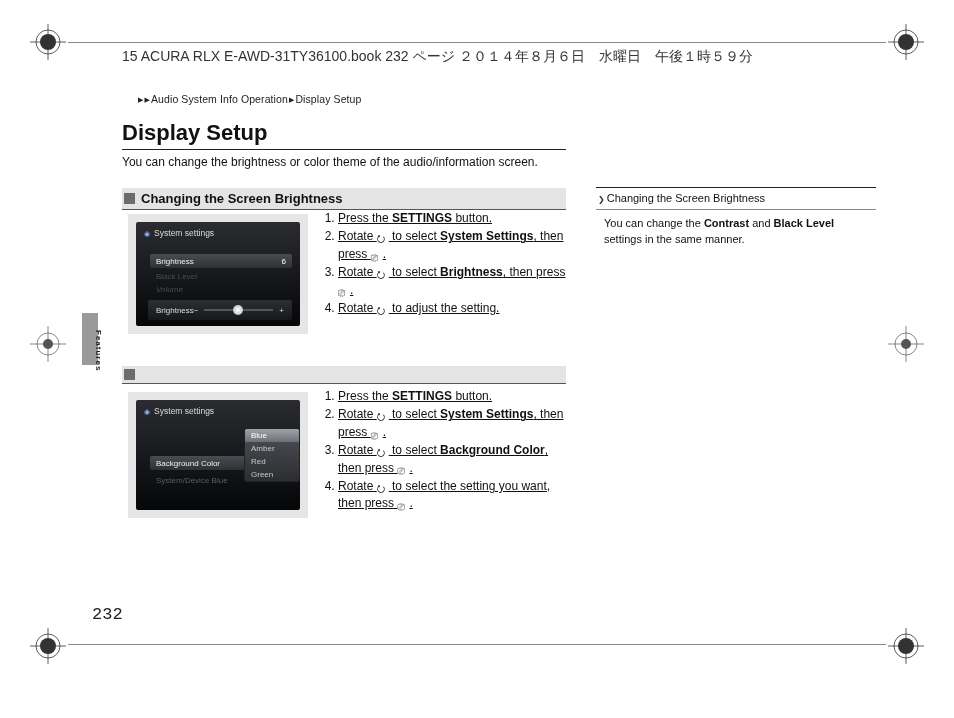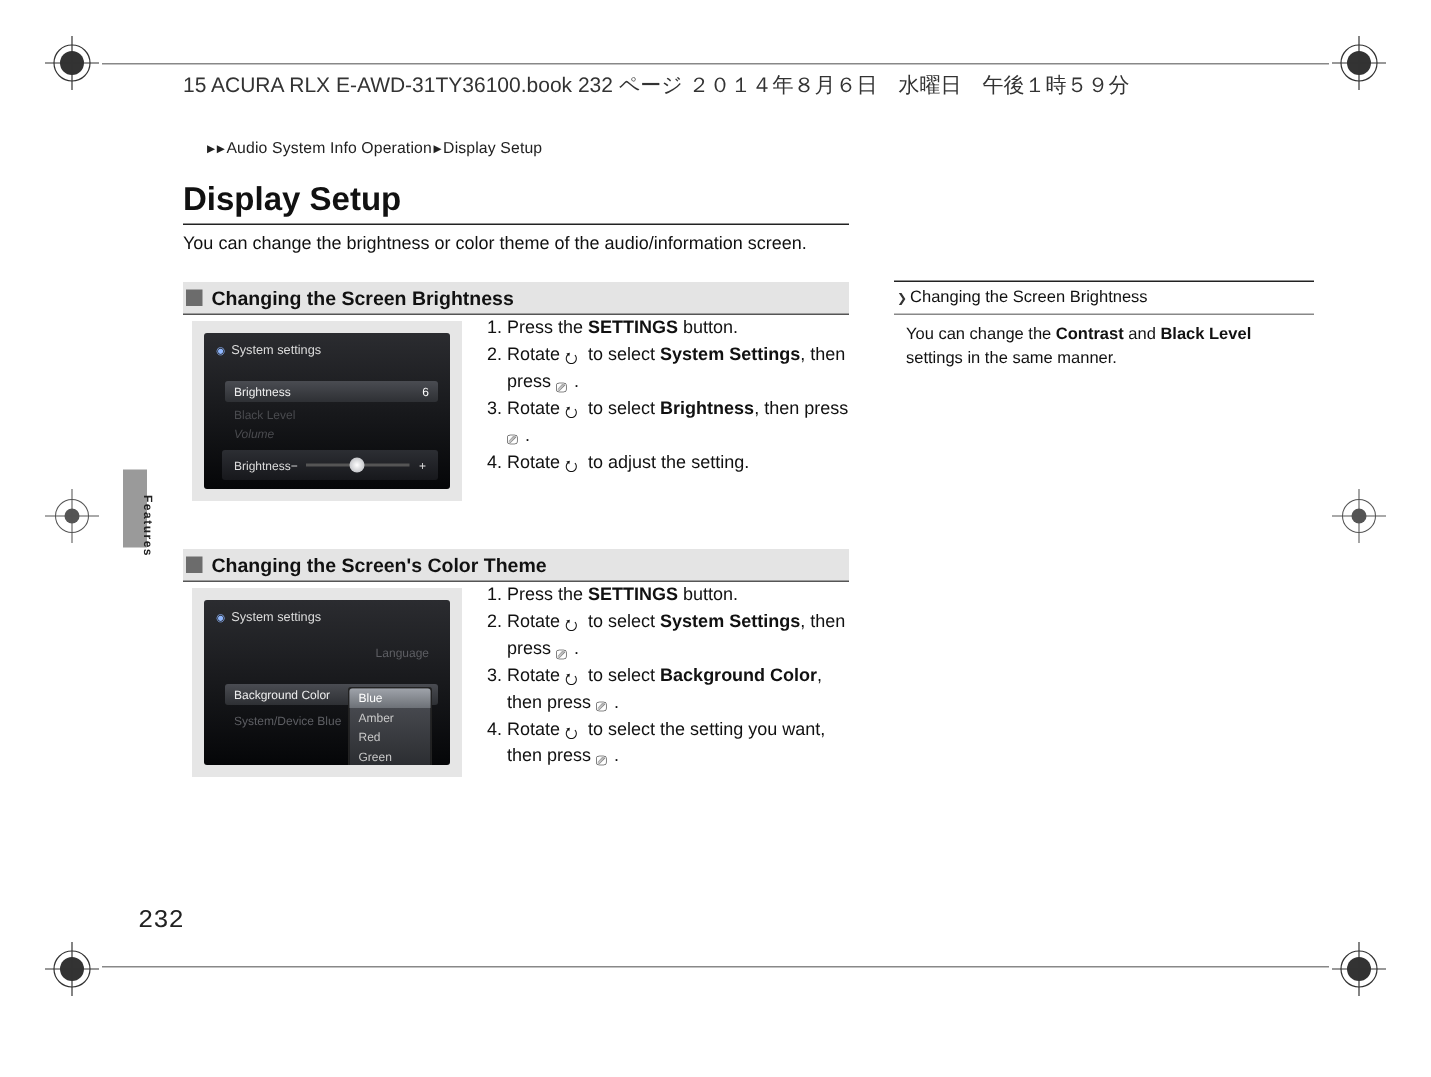--- a/index.html
+++ b/index.html
@@ -112,36 +112,36 @@
   .screen .slider { position:absolute; left:12px; right:8px; bottom:6px; height:20px; background:linear-gradient(#2c2e33,#17181c); border-radius:2px; display:flex; align-items:center; color:#ddd; padding:0 8px; justify-content:space-between; }
   .screen .slider .label { font-size:8px; }
   .screen .slider .bar { flex:1; margin:0 6px; height:2px; background:#555; position:relative; }
   .screen .slider .bar::after { content:""; position:absolute; left:42%; top:-4px; width:10px; height:10px; background:radial-gradient(#fff,#aeb0b5); border-radius:50%; }
 
   .screen .row.bg { top: 56px; background: linear-gradient(#4a4c52,#2e3034); border-radius:2px; color:#eee; }
   .screen .row.gray1 { top: 28px; color:#5d5e63;justify-content:flex-end; }
   .screen .row.gray2 { top: 59px; color:#5d5e63; }
   .screen .row.gray3 { top: 73px; color:#5d5e63; }
   .screen .menu {
-    position:absolute; right:12px; top:28px; width:54px; background:linear-gradient(#4f5157,#2b2d31); border:1px solid #222; border-radius:2px; font-size:8px; color:#c9c9c9;margin-top:30px;
+    position:absolute; right:0; top:28px; width:54px; background:linear-gradient(#4f5157,#2b2d31); border:1px solid #222; border-radius:2px; font-size:8px; color:#c9c9c9;
   }
   .screen .menu div { padding:2px 6px; }
   .screen .menu div.sel { background:linear-gradient(#9fa3aa,#6d7177); color:#fff; border-radius:2px 2px 0 0; }
 
   .steps {
     position: absolute;
     left: 322px;
     width: 248px;
     font-size: 12px;
     line-height: 1.45;
   }
   .steps1 { top: 210px; }
   .steps2 { top: 388px; }
   .steps li { margin-bottom: 1px; }
-  .steps ol { margin:0; padding-left: 16px; }
+  .steps ol { margin:0; padding-left: 16px; text-decoration: underline; }
   .steps b { font-weight:700; }
   .ico-ring, .ico-push {
     display:inline-block; width:12px; height:10px; vertical-align:middle; position:relative; top:-1px;
   }
   .ico-ring::before { content:"⭮"; font-size:10px; line-height:10px; position:relative; top:-1px;}
   .ico-push::before { content:"⎚"; font-size:9px; line-height:9px; }
 
   .sidebar {
     position: absolute;
     top: 187px;
@@ -286,21 +286,20 @@
   <ol id="steps1">
       <li>Press the <b>SETTINGS</b> button.</li>
       <li>Rotate <span class="ico-ring"></span> to select <b>System Settings</b>, then press <span class="ico-push"></span>.</li>
       <li>Rotate <span class="ico-ring"></span> to select <b>Brightness</b>, then press <span class="ico-push"></span>.</li>
       <li>Rotate <span class="ico-ring"></span> to adjust the setting.</li>
     </ol>
 </div>
 
 <div class="section-hdr sec2">
   <span class="sq"></span>
-  <span class="lbl">Changing the Screen's Color Theme</span>
 </div>
 
 <div class="screenshot shot2">
   <div class="screen">
     <div class="stitle">System settings</div>
     <div class="row gray1">
         <span>Language</span>
       </div>
     <div class="row gray2">
         <span>Voice Command Ti</span>

